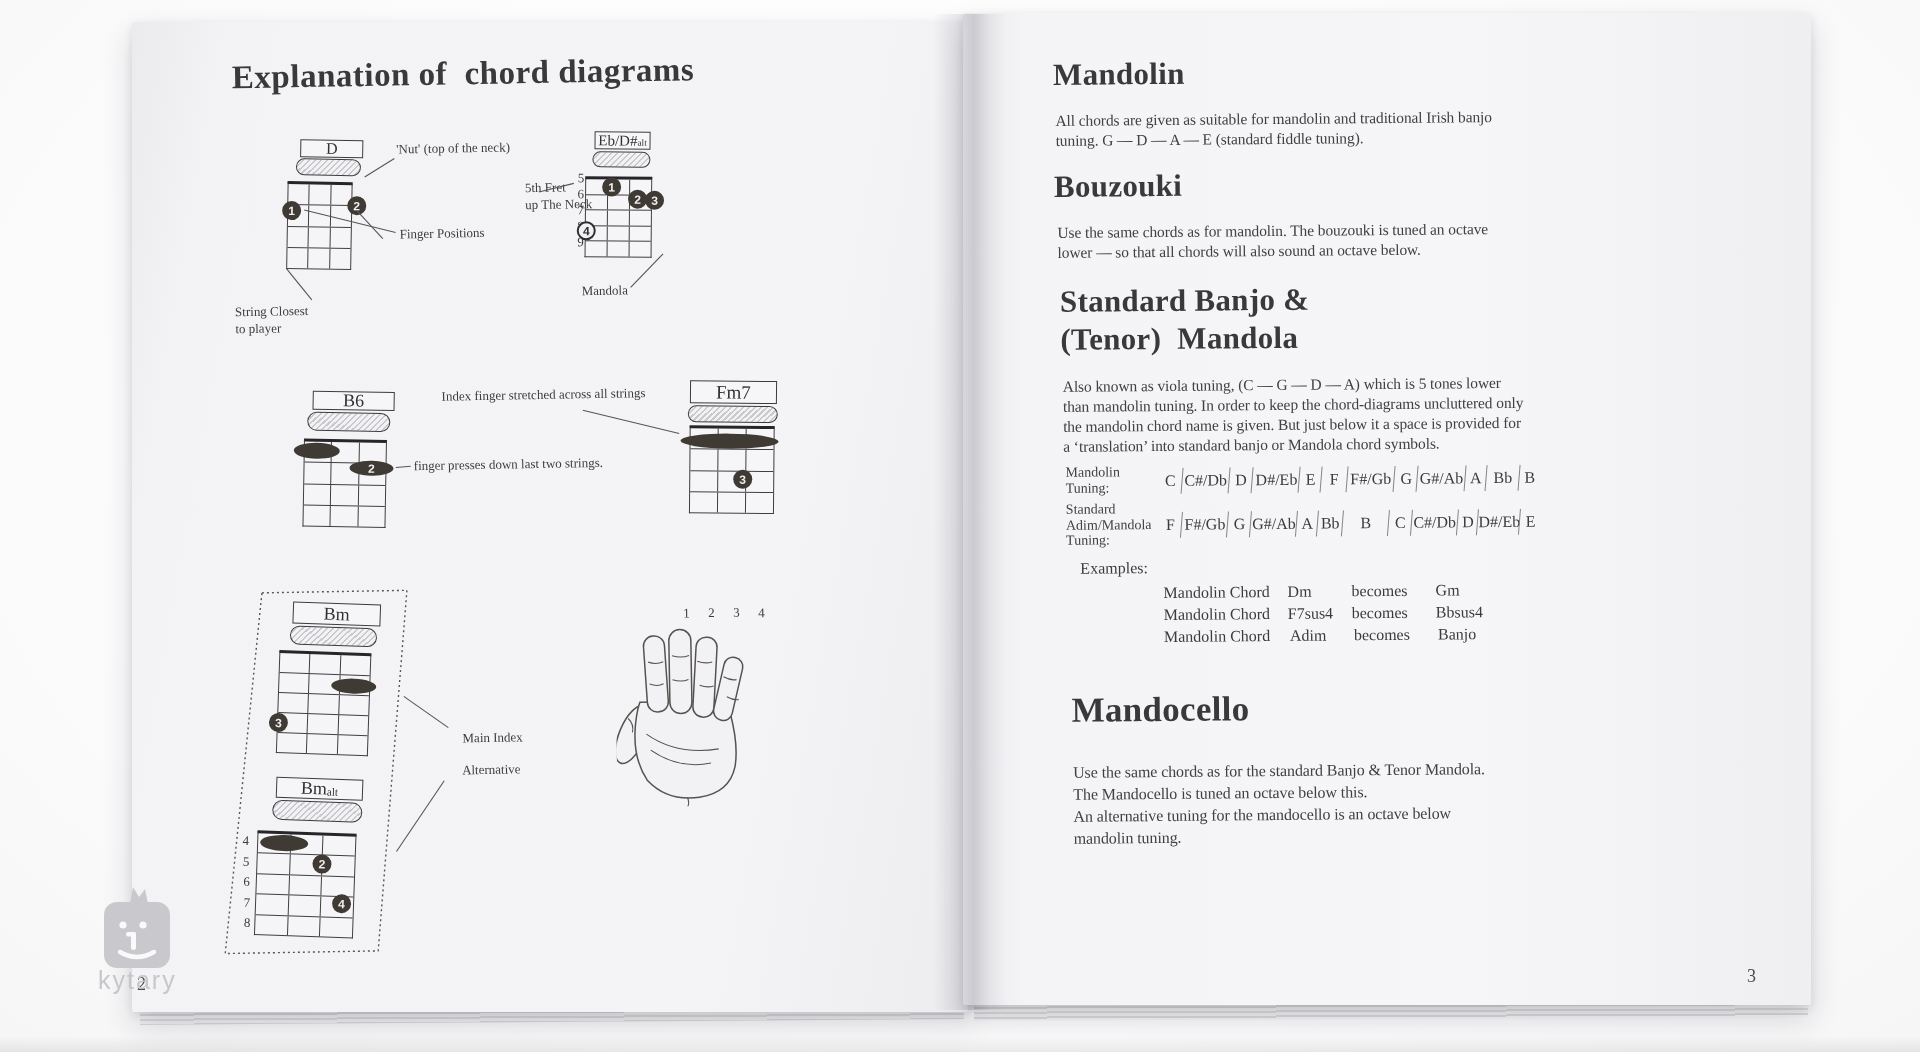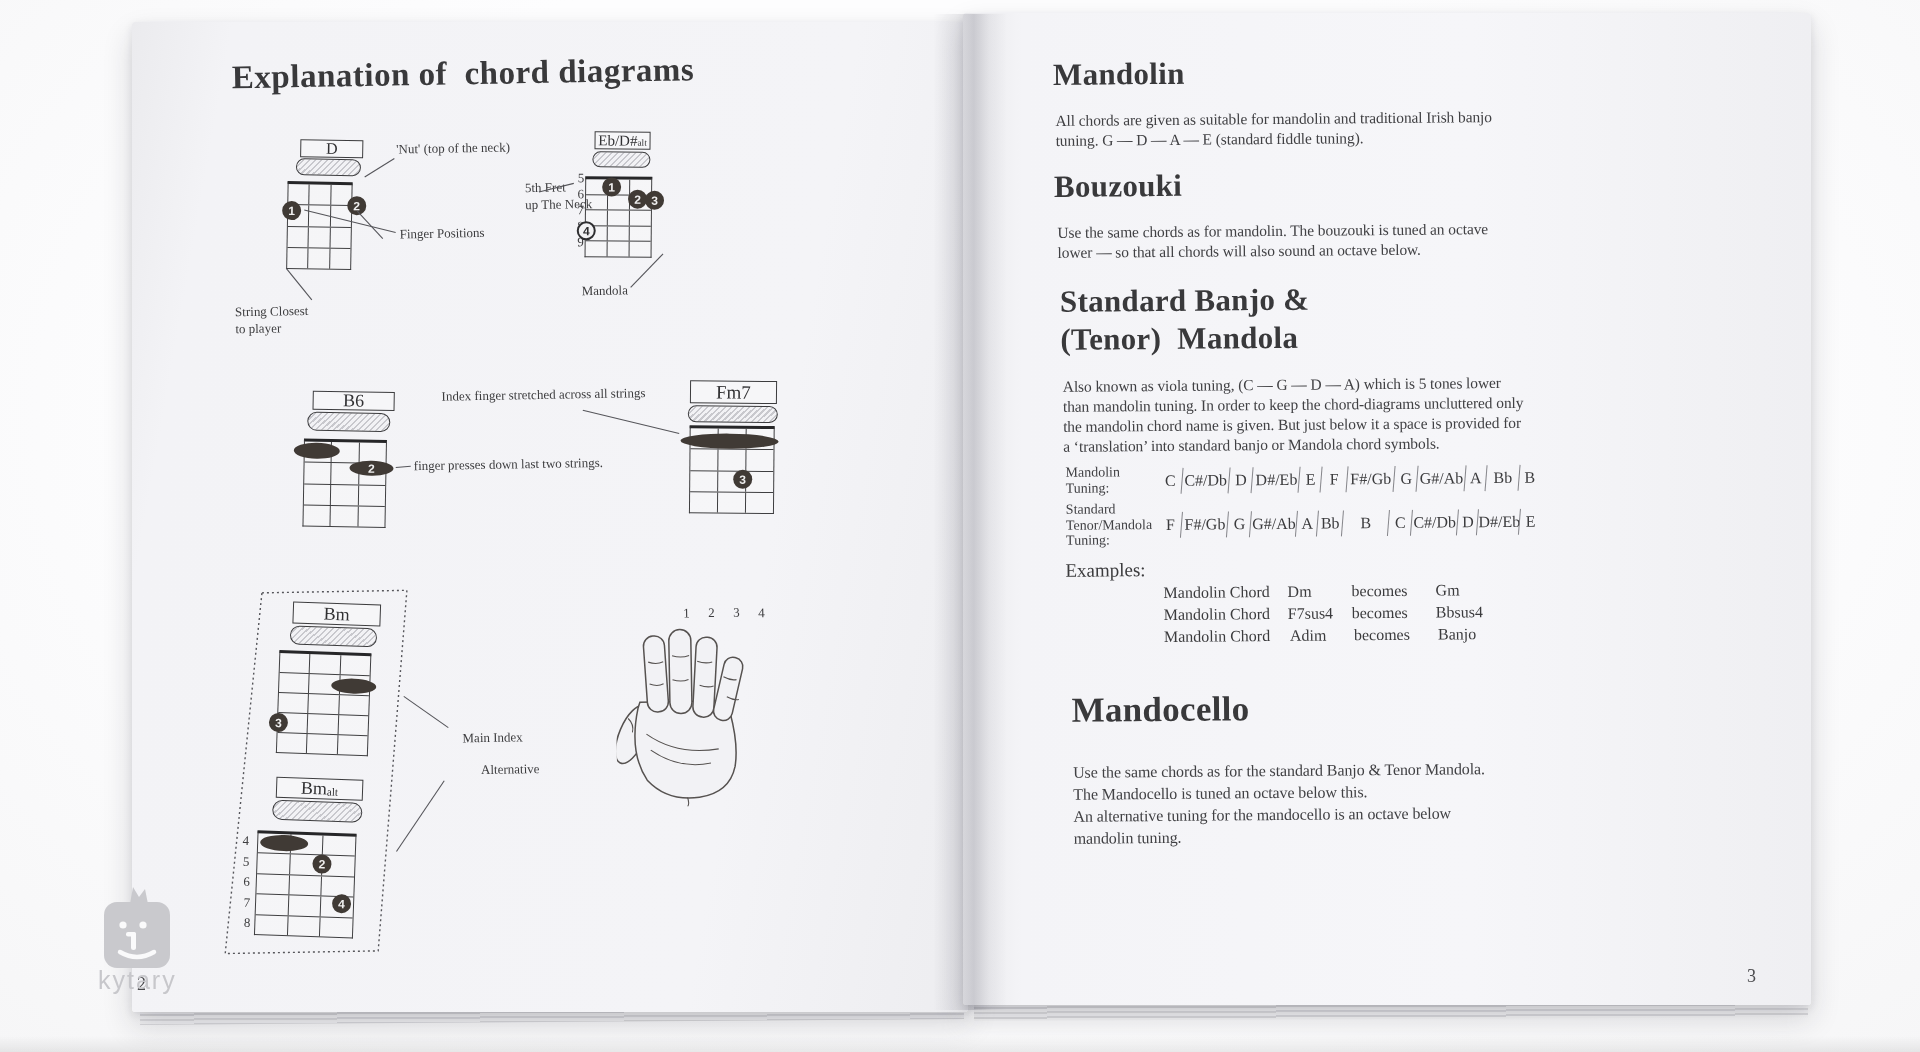--- a/index.html
+++ b/index.html
@@ -340,21 +340,21 @@
   <div class="anote" style="left:263px;top:123px;white-space:nowrap">'Nut' (top of the neck)</div>
   <div class="anote" style="left:265px;top:208px;white-space:nowrap">Finger Positions</div>
   <div class="anote" style="left:99px;top:283px">String Closest
 to player</div>
   <div class="anote" style="left:391px;top:164px">5th Fret
 up The Neck</div>
   <div class="anote" style="left:446px;top:268px;white-space:nowrap">Mandola</div>
   <div class="anote" style="left:304px;top:371px;white-space:nowrap">Index finger stretched across all strings</div>
   <div class="anote" style="left:275px;top:440px;white-space:nowrap">finger presses down last two strings.</div>
   <div class="anote" style="left:319px;top:713px;white-space:nowrap">Main Index</div>
-  <div class="anote" style="left:337px;top:745px;white-space:nowrap">Alternative</div>
+  <div class="anote" style="left:318px;top:745px;white-space:nowrap">Alternative</div>
 
   <span class="hnum" style="left:537px;top:592px">1</span>
   <span class="hnum" style="left:562px;top:592px">2</span>
   <span class="hnum" style="left:587px;top:592px">3</span>
   <span class="hnum" style="left:612px;top:593px">4</span>
   <svg style="position:absolute;left:473px;top:608px" width="160" height="185" viewBox="0 0 160 185">
     <g stroke="#565250" stroke-width="1.5" fill="#f2f2f5">
       <ellipse cx="16" cy="112" rx="13" ry="31" transform="rotate(24 16 112)"></ellipse>
       <path d="M22 86 Q 12 130 30 158 Q 50 180 82 176 Q 112 172 118 146 Q 122 124 114 92 Q 112 84 108 80 L 24 80 Z"></path>
       <rect x="30" y="14" width="21" height="76" rx="10" transform="rotate(-3 40 52)"></rect>
@@ -409,38 +409,38 @@
     <span class="tcell" style="flex:0.9">E</span>
     <span class="tcell" style="flex:1.1">F</span>
     <span class="tcell" style="flex:2">F#/Gb</span>
     <span class="tcell" style="flex:1">G</span>
     <span class="tcell" style="flex:2">G#/Ab</span>
     <span class="tcell" style="flex:0.9">A</span>
     <span class="tcell" style="flex:1.4">Bb</span>
     <span class="tcell" style="flex:0.9">B</span>
   </div>
   <div class="tlabel" style="left:99px;top:489px">Standard
-Tenor/Mandola
+Adim/Mandola
 Tuning:</div>
   <div class="trow" style="left:192px;top:500px">
     <span class="tcell" style="flex:1">F</span>
     <span class="tcell" style="flex:2">F#/Gb</span>
     <span class="tcell" style="flex:1">G</span>
     <span class="tcell" style="flex:2">G#/Ab</span>
     <span class="tcell" style="flex:0.9">A</span>
     <span class="tcell" style="flex:1.1">Bb</span>
     <span class="tcell" style="flex:2">B</span>
     <span class="tcell" style="flex:1">C</span>
     <span class="tcell" style="flex:2">C#/Db</span>
     <span class="tcell" style="flex:0.9">D</span>
     <span class="tcell" style="flex:1.4">D#/Eb</span>
     <span class="tcell" style="flex:0.9">E</span>
   </div>
 
-  <div style="position:absolute;left:98px;top:547px;font-size:19px;color:#3b3b3d">Examples:</div>
+  <div style="position:absolute;left:113px;top:547px;font-size:16px;color:#3b3b3d">Examples:</div>
   <div class="exrow" style="left:196px;top:572px">
     <span style="left:0">Mandolin Chord</span>
     <span style="left:124px">Dm</span>
     <span style="left:188px">becomes</span>
     <span style="left:272px">Gm</span>
   </div>
   <div class="exrow" style="left:196px;top:594px">
     <span style="left:0">Mandolin Chord</span>
     <span style="left:124px">F7sus4</span>
     <span style="left:188px">becomes</span>

